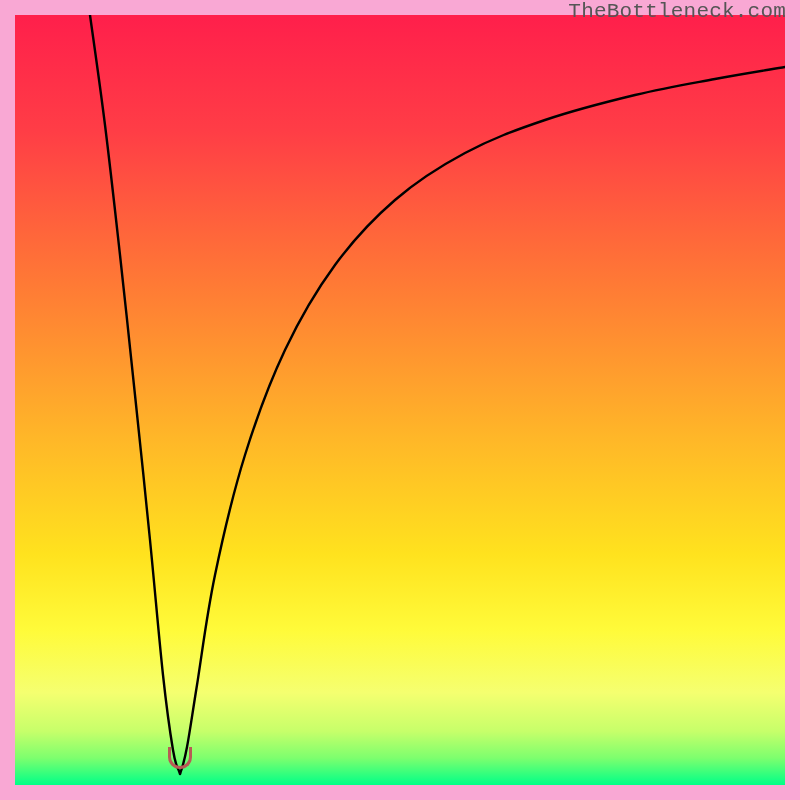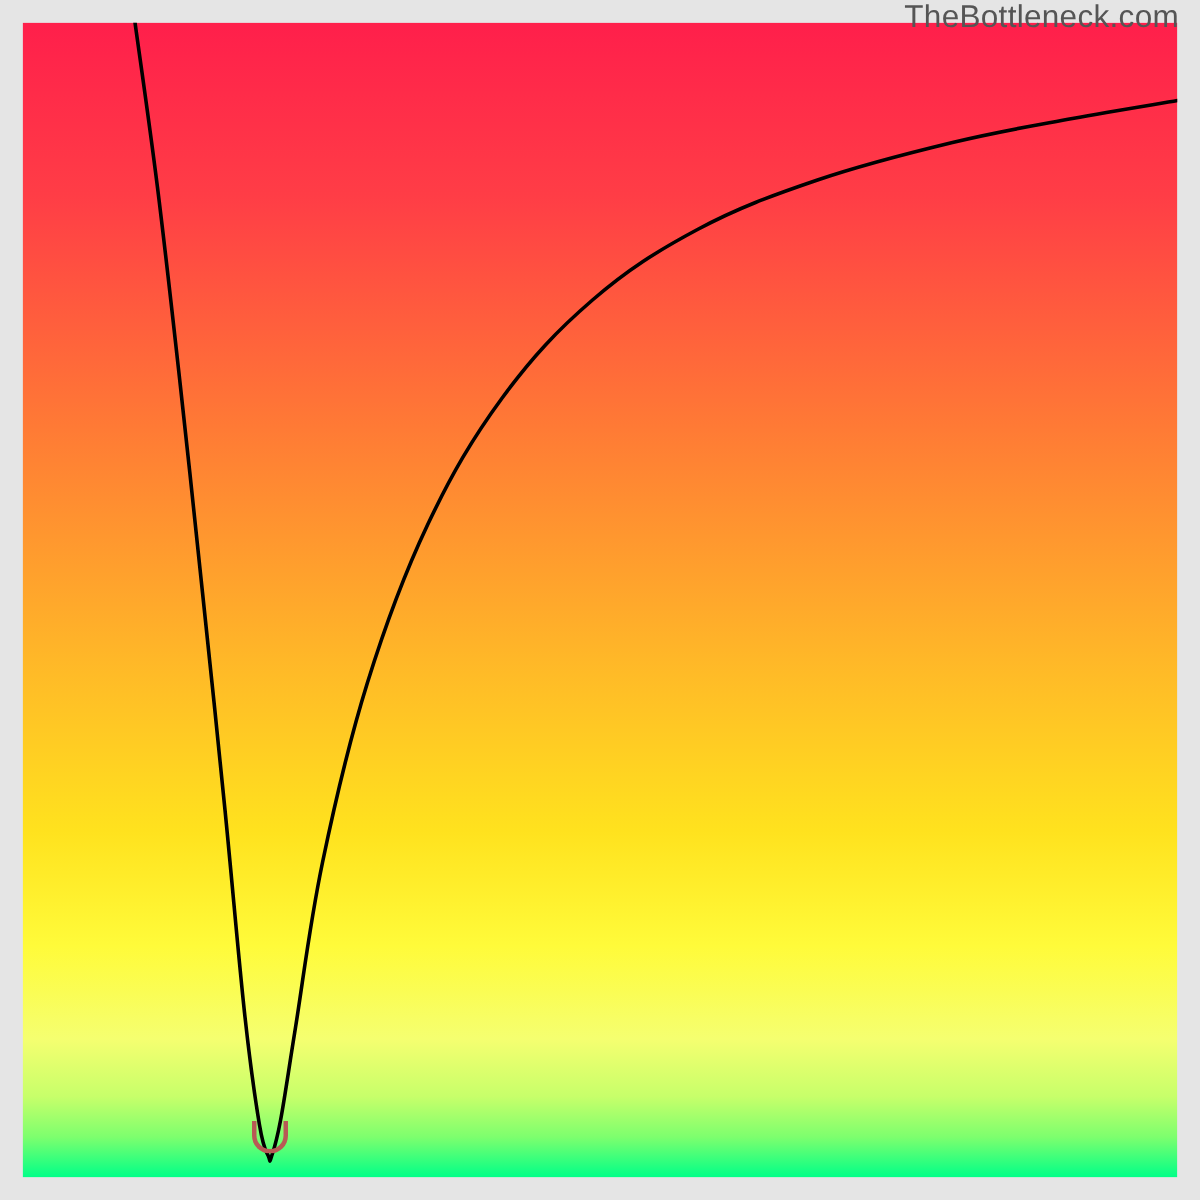--- a/index.html
+++ b/index.html
@@ -10,21 +10,22 @@
     overflow: hidden;
     background: #000;
     font-family: Arial, Helvetica, sans-serif;
   }
   .frame {
     position: absolute;
     top: 0;
     left: 0;
     width: 800px;
     height: 800px;
-    background: #e5e5e5;
+    background: #f9a8d4;
+    font-family: Liberation Mono, monospace;
   }
   .plot {
     position: absolute;
     top: 15px;
     left: 15px;
     width: 770px;
     height: 770px;
     overflow: hidden;
   }
   .gradient {

